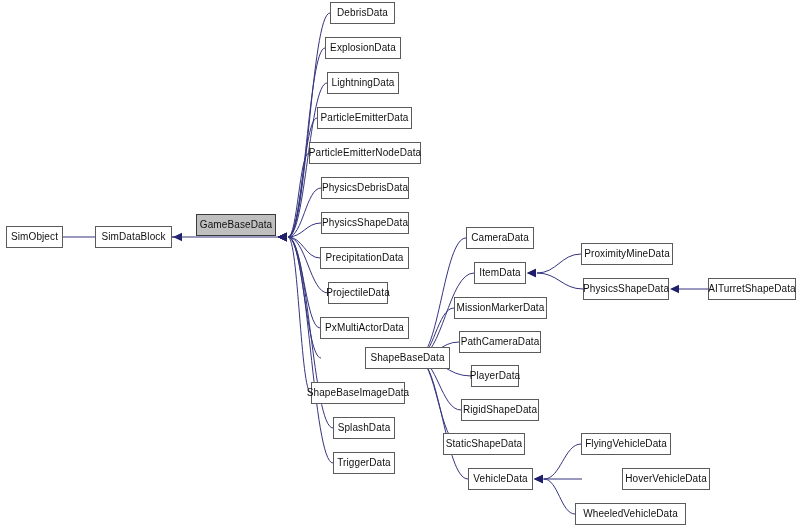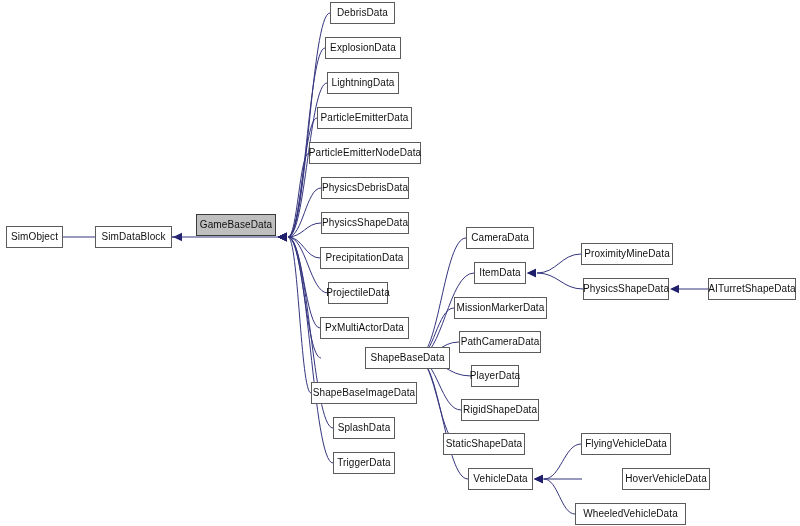--- a/index.html
+++ b/index.html
@@ -151,21 +151,21 @@
       </div>
       <div class="node" style="left: 328px; top: 282px; width: 60px;">
         <span class="node-label">ProjectileData</span>
       </div>
       <div class="node" style="left: 320px; top: 317px; width: 89px;">
         <span class="node-label">PxMultiActorData</span>
       </div>
       <div class="node" style="left: 321px; top: 347px; width: 85px; margin-left: 44px;">
         <span class="node-label">ShapeBaseData</span>
       </div>
-      <div class="node" style="left: 311px; top: 382px; width: 106px;">
+      <div class="node" style="left: 311px; top: 382px; width: 94px;">
         <span class="node-label">ShapeBaseImageData</span>
       </div>
       <div class="node" style="left: 333px; top: 417px; width: 62px;">
         <span class="node-label">SplashData</span>
       </div>
       <div class="node" style="left: 333px; top: 452px; width: 62px;">
         <span class="node-label">TriggerData</span>
       </div>
       <div class="node" style="left: 466px; top: 227px; width: 68px;">
         <span class="node-label">CameraData</span>

